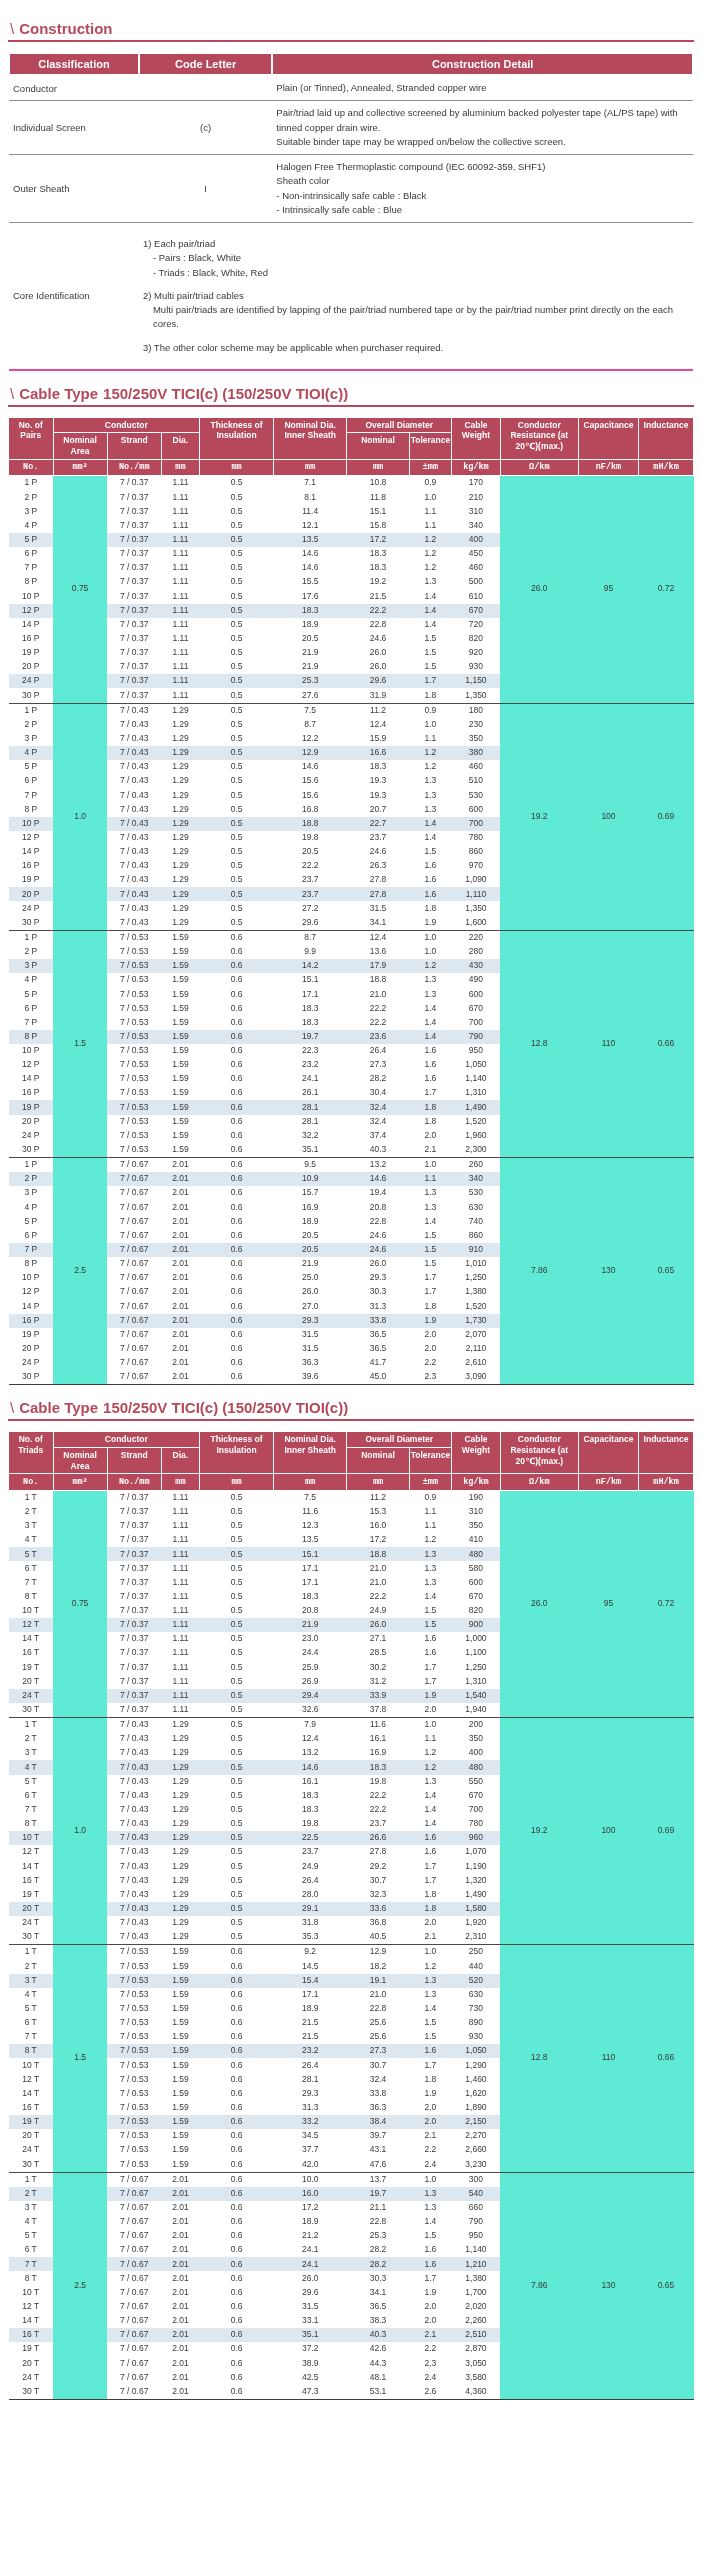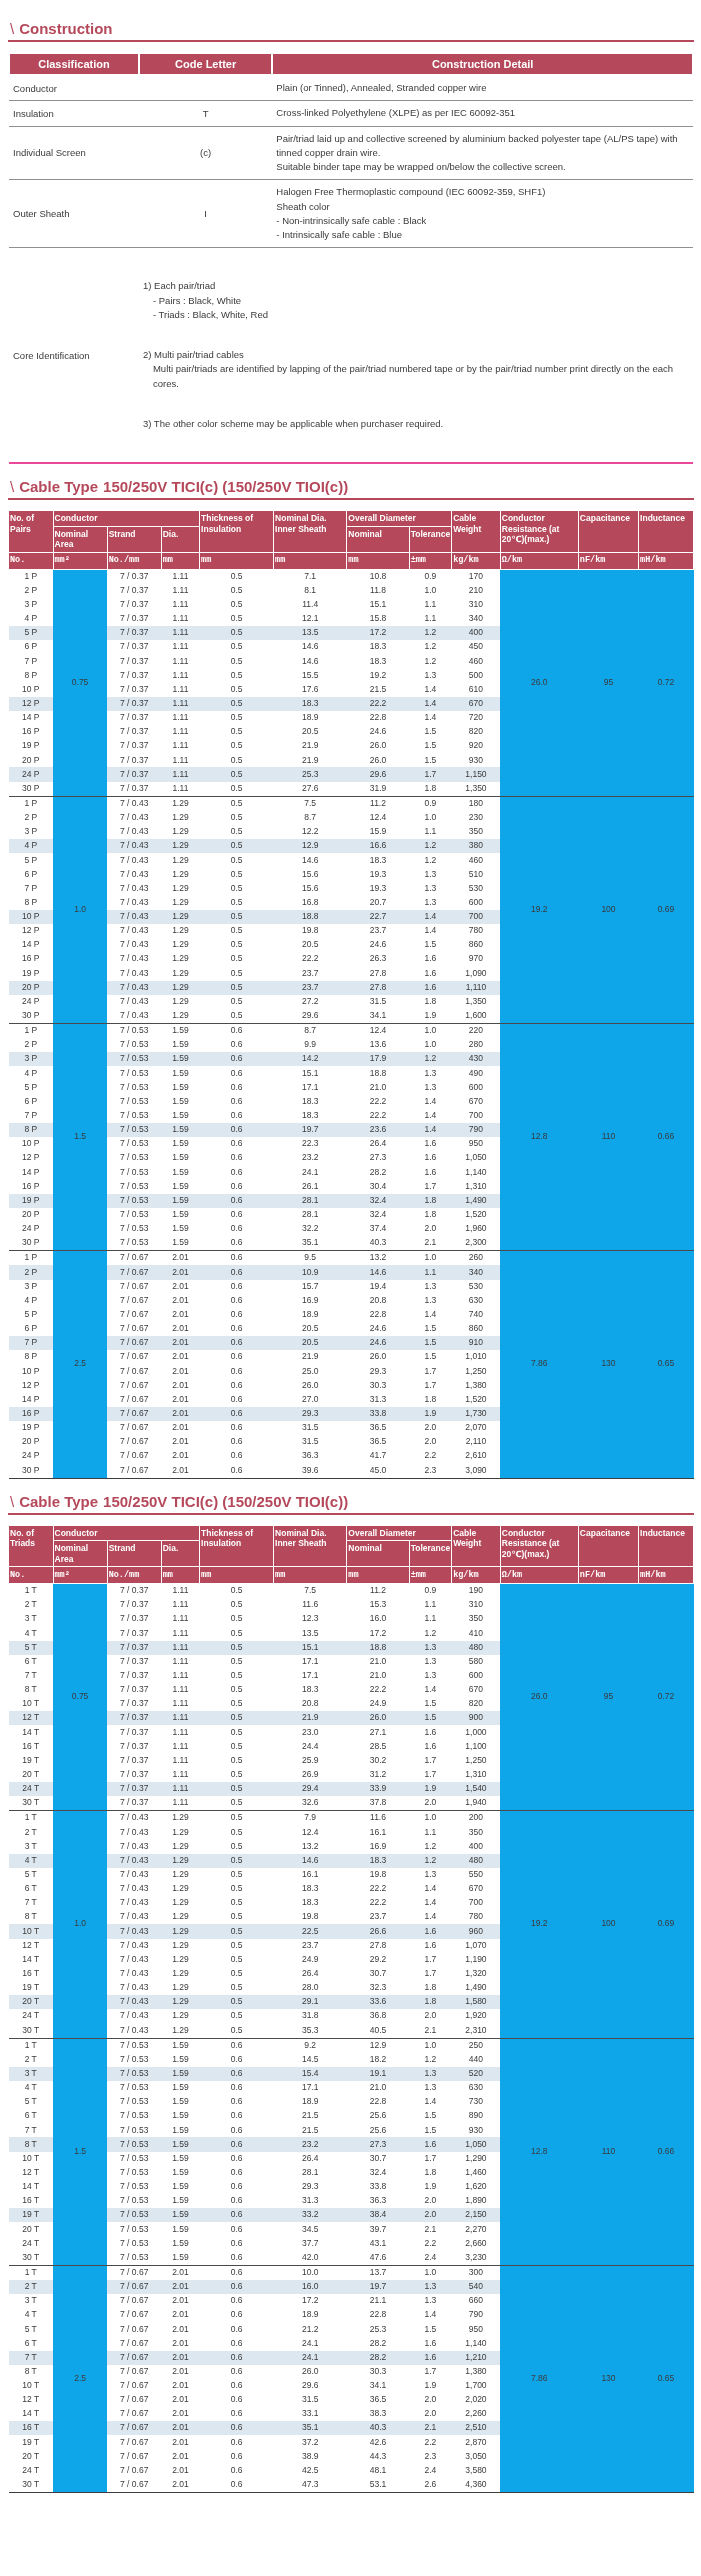--- a/index.html
+++ b/index.html
@@ -41,45 +41,45 @@
     border-bottom:1px solid #909090;
     vertical-align:middle;
     padding:5px 4px;
     background:#fff;
   }
   table.construction tbody tr:last-child td{border-bottom:none;}
   td.c-class{padding-left:7px;}
   td.c-code{text-align:center;}
   td.c-detail div{line-height:1.5;}
   td.c-notes{padding-left:30px;}
-  .note-block{margin:26px 0;}
+  .note-block{margin:9px 0;}
   .note-head{line-height:1.5;}
   .note-sub{margin-left:10px;line-height:1.5;}
 
   
   table.data{
     width:100%;border-collapse:collapse;table-layout:fixed;
     font-size:8.5px;
     border-bottom:1.5px solid #3d3d3d;
   }
   table.data thead th{
     background:var(--accent);color:#fff;font-weight:bold;
     border:1.5px solid #fff;
     padding:2px 1px;line-height:1.25;
-    vertical-align:top;text-align:left;
+    vertical-align:top;text-align:center;
     font-size:8.5px;
   }
   table.data thead tr.units th{vertical-align:middle;padding:2.5px 1px;font-family:Liberation Mono, monospace;}
   table.data tbody td{
     text-align:center;
     padding:2.2px 1px;
     line-height:1.15;
     background:transparent;
   }
-  table.data tbody td.merged{vertical-align:middle;background:#0ea5e9;}
+  table.data tbody td.merged{vertical-align:middle;background:#5eead4;}
   table.data tbody tr.shade td{background:var(--shade);}
   table.data tbody tr.gsep td{border-top:1px solid #4a4a4a;}
 </style>
 </head>
 <body>
 
 <div class="page">
 
   <div class="section-head">
     <span class="tick">\</span>
@@ -99,27 +99,20 @@
         <th>Code Letter</th>
         <th>Construction Detail</th>
       </tr>
     </thead>
     <tbody id="construction-body">
         <tr>
           <td class="c-class">Conductor</td>
           <td class="c-code"></td>
           <td class="c-detail">
             <div>Plain (or Tinned), Annealed, Stranded copper wire</div>
-          </td>
-        </tr>
-        <tr>
-          <td class="c-class">Insulation</td>
-          <td class="c-code">T</td>
-          <td class="c-detail">
-            <div>Cross-linked Polyethylene (XLPE) as per IEC 60092-351</div>
           </td>
         </tr>
         <tr>
           <td class="c-class">Individual Screen</td>
           <td class="c-code">(c)</td>
           <td class="c-detail">
             <div>Pair/triad laid up and collective screened by aluminium backed polyester tape (AL/PS tape) with tinned copper drain wire.</div>
             <div>Suitable binder tape may be wrapped on/below the collective screen.</div>
           </td>
         </tr>

